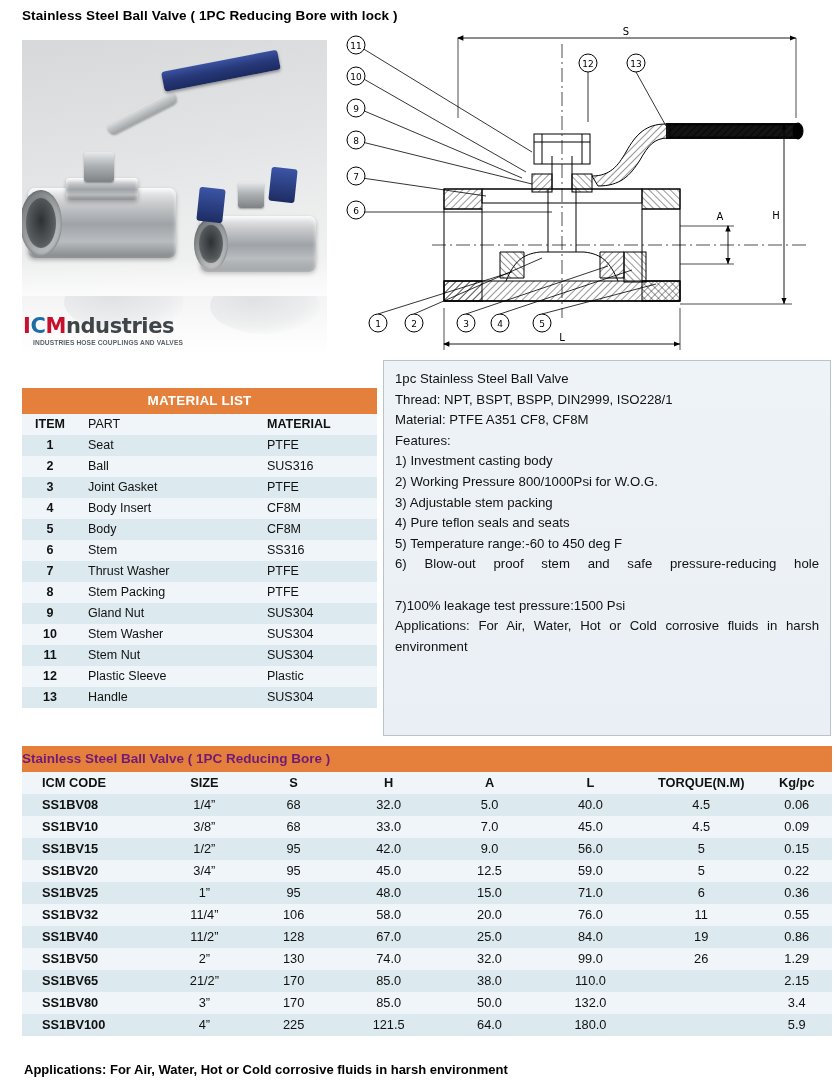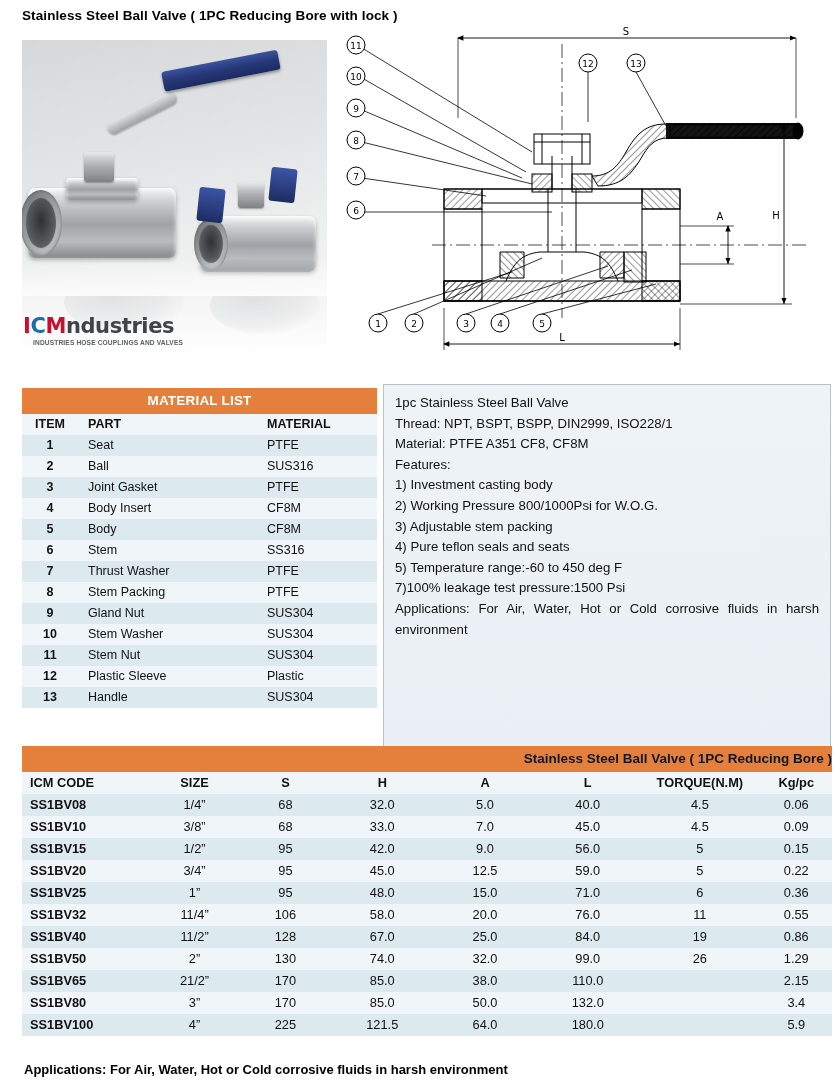--- a/index.html
+++ b/index.html
@@ -55,41 +55,41 @@
   
   .mat{position:absolute;left:22px;top:360px;width:355px;}
   .mat-head{background:#e4803c;color:#fff;font-weight:bold;font-size:13.5px;
             text-align:center;padding:5px 0 6px;letter-spacing:.2px;margin-top:28px;}
   .mat table{border-collapse:collapse;width:100%;font-size:12.5px;}
   .mat td,.mat th{padding:3px 0 4px;}
   .mat tr.hdr td{font-weight:bold;font-size:12.5px;}
   .mat td.c-item{width:56px;text-align:center;font-weight:bold;margin-left:44px;}
   .mat td.c-part{width:175px;text-align:left;padding-left:10px;}
   .mat td.c-mat{text-align:left;padding-left:4px;}
-  .mat tr.hdr td.c-part{font-weight:bold;}
+  .mat tr.hdr td.c-part{font-weight:normal;}
   .row-a{background:#dce9ef;}
   .row-b{background:#eff5f8;}
 
   
   .spec{position:absolute;left:383px;top:360px;width:448px;height:376px;
         background:linear-gradient(180deg,#eef3f7 0%,#e9eff4 100%);
         border:1px solid #b9c3cb;box-sizing:border-box;padding:8px 11px 6px 11px;
-        font-size:13.2px;line-height:20.6px;color:#111;margin-top:24px;}
+        font-size:13.2px;line-height:20.6px;color:#111;}
   .spec p{margin:0;}
   .spec p.just{text-align:justify;}
   .spec p.just::after{content:"";display:inline-block;width:100%;}
 
   
   .dim{position:absolute;left:22px;top:746px;width:810px;}
-  .dim-head{background:#e4803c;color:#0f172a;font-weight:bold;font-size:13.5px;
-            text-align:right;padding:5px 0 6px;}
+  .dim-head{background:#e4803c;color:#701a75;font-weight:bold;font-size:13.5px;
+            text-align:left;padding:5px 0 6px;}
   .dim table{border-collapse:collapse;width:100%;font-size:12.8px;}
   .dim td{padding:3px 0 4px;text-align:center;}
   .dim tr.hdr td{font-weight:bold;}
-  .dim td.code{text-align:left;padding-left:8px;font-weight:bold;width:120px;}
+  .dim td.code{text-align:left;padding-left:20px;font-weight:bold;width:120px;}
   .dim tr.hdr td.code{font-weight:bold;}
   .dim td.size{width:92px;}
   .dim td.s{width:92px;}
   .dim td.h{width:104px;}
   .dim td.a{width:104px;}
   .dim td.l{width:104px;}
   .dim td.tq{width:122px;}
   .dim td.kg{width:72px;}
 
   .footnote{position:absolute;left:24px;top:1062px;font-size:13px;font-weight:bold;color:#000;}
@@ -382,20 +382,21 @@
   <div class="spec">
     <p>1pc Stainless Steel Ball Valve</p>
     <p>Thread: NPT, BSPT, BSPP, DIN2999, ISO228/1</p>
     <p>Material: PTFE A351 CF8, CF8M</p>
     <p>Features:</p>
     <p>1) Investment casting body</p>
     <p>2)   Working Pressure 800/1000Psi for W.O.G.</p>
     <p>3) Adjustable stem packing</p>
     <p>4) Pure teflon seals and seats</p>
     <p>5) Temperature range:-60 to 450 deg F</p>
+    <p class="just">6) Blow-out proof stem and safe pressure-reducing hole</p>
     <p>7)100% leakage test pressure:1500 Psi</p>
     <p class="just">Applications: For Air, Water, Hot or Cold corrosive fluids in harsh environment</p>
   </div>
 
   <div class="dim">
     <div class="dim-head">Stainless Steel Ball Valve ( 1PC Reducing Bore )</div>
     <table>
       <tbody>
         <tr class="hdr row-b">
           <td class="code">ICM CODE</td>

